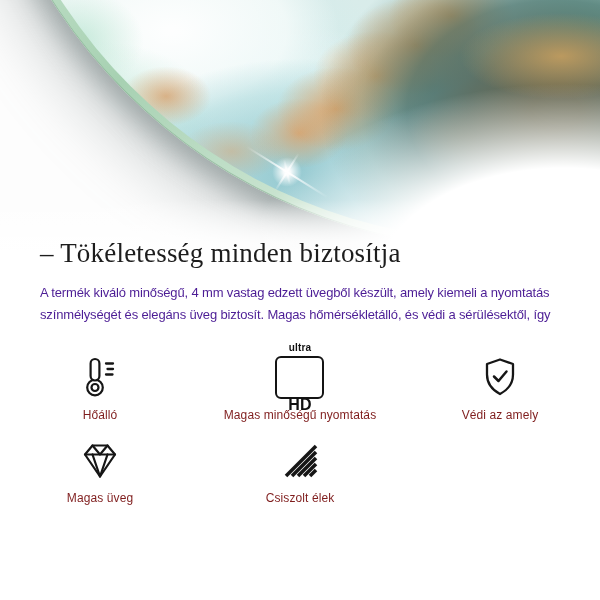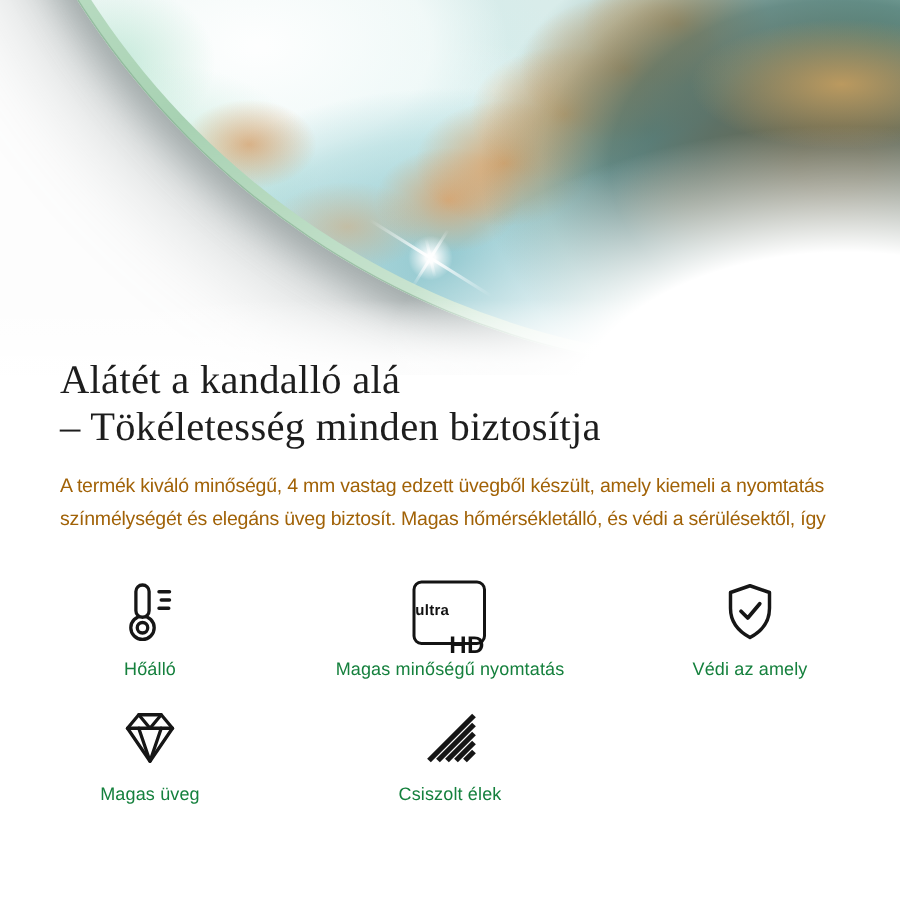--- a/index.html
+++ b/index.html
@@ -58,33 +58,33 @@
   .r3{width:26px;margin:-1px 0 0 -13px;transform:rotate(77deg);opacity:.85;}
   .glow{position:absolute;left:50%;top:50%;width:30px;height:30px;margin:-15px 0 0 -15px;border-radius:50%;
         background:radial-gradient(circle, rgba(255,255,255,.95) 15%, rgba(255,255,255,0) 70%);}
   
   .content{position:relative;padding:0 40px;margin-top:-12px;}
   .title{
     margin:0;font-family:"Liberation Serif","DejaVu Serif",serif;font-weight:400;
     font-size:27px;line-height:31px;color:#1d1d1d;letter-spacing:.2px;
   }
   .t-line{display:block;}
-  .intro{margin:13px 0 0 0;font-size:13px;line-height:22px;color:#a16207;letter-spacing:-.15px;}
+  .intro{margin:13px 0 0 0;font-size:13px;line-height:22px;color:#4c1d95;letter-spacing:-.15px;}
   .i-line{display:block;white-space:nowrap;}
   
   .features{
     margin:28px -40px 0 -40px;display:grid;grid-template-columns:repeat(3,1fr);
     row-gap:15px;justify-items:center;
   }
   .feature{display:flex;flex-direction:column;align-items:center;}
   .icon-box{height:46px;display:flex;align-items:center;justify-content:center;}
-  .f-label{margin-top:8px;font-size:12px;color:#15803d;letter-spacing:.1px;white-space:nowrap;}
+  .f-label{margin-top:8px;font-size:12px;color:#7f1d1d;letter-spacing:.1px;white-space:nowrap;}
   .uhd{
     width:45px;height:39px;border:2.5px solid #141414;border-radius:6px;color:#111;
-    display:flex;flex-direction:row;align-items:center;justify-content:center;
+    display:flex;flex-direction:column;align-items:center;justify-content:center;
   }
   .uhd-top{font-size:10px;font-weight:700;line-height:10px;letter-spacing:.2px;}
   .uhd-bottom{font-size:16px;font-weight:800;line-height:15px;letter-spacing:.3px;margin-top:44px;}
   svg.fi{display:block;}
 </style>
 </head>
 <body>
 
 <div class="page">
 
@@ -97,21 +97,20 @@
       <i class="ray r1"></i>
         <i class="ray r2"></i>
         <i class="ray r3"></i>
         <i class="glow"></i>
     </div>
   </div>
 
   <section class="content">
 
     <h1 class="title">
-      <span class="t-line">Alátét a kandalló alá</span>
       <span class="t-line">– Tökéletesség minden biztosítja</span>
     </h1>
 
     <p class="intro">
       <span class="i-line">A termék kiváló minőségű, 4 mm vastag edzett üvegből készült, amely kiemeli a nyomtatás</span>
       <span class="i-line">színmélységét és elegáns üveg biztosít. Magas hőmérsékletálló, és védi a sérülésektől, így</span>
     </p>
 
     <div class="features">
 

